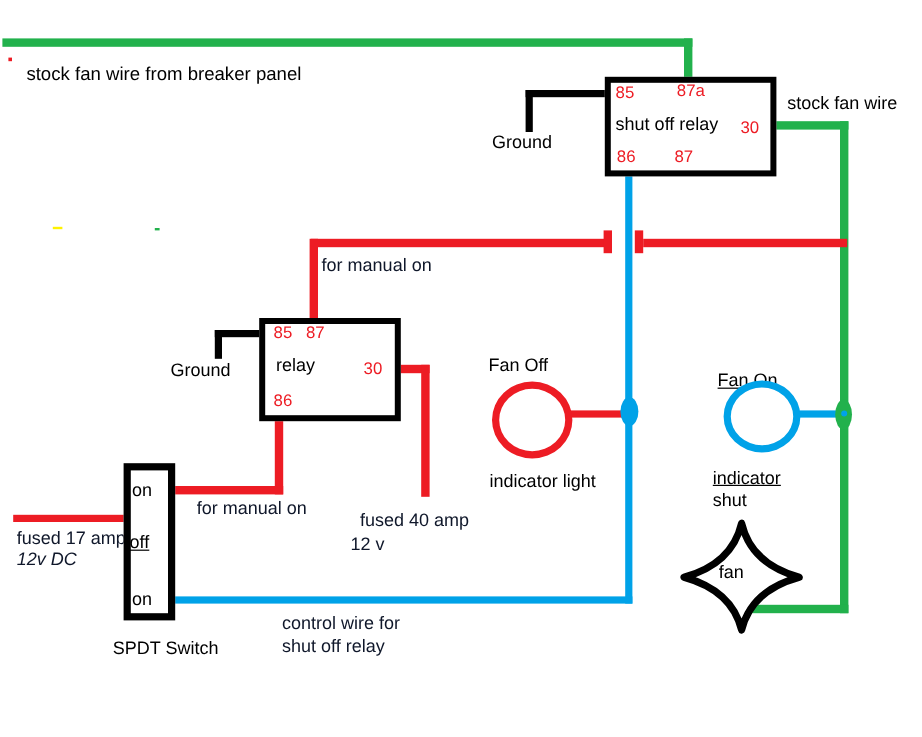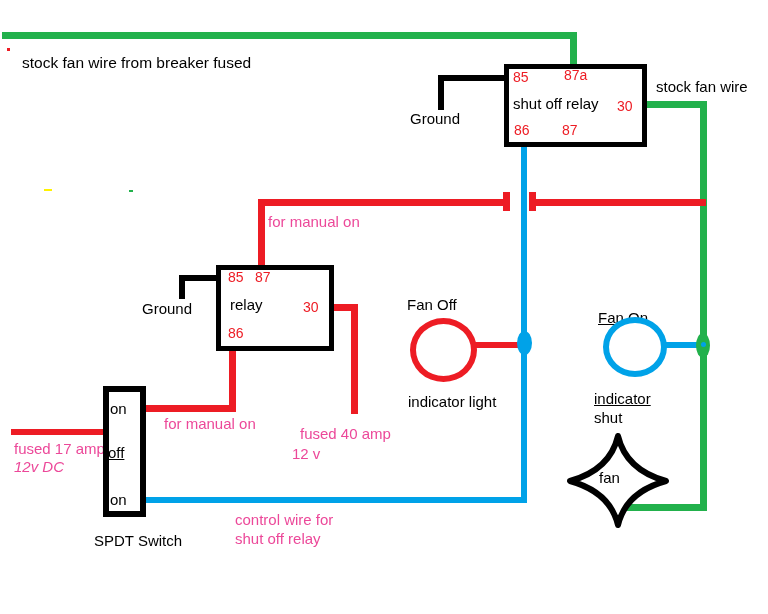--- a/index.html
+++ b/index.html
@@ -8,21 +8,21 @@
     font-family:"Liberation Sans",sans-serif;color:#000;
   }
   .abs{position:absolute;}
   .wire{position:absolute;}
   .wire.red{background:#ED1C24;}
   .wire.green{background:#22B14C;}
   .wire.blue{background:#00A2E8;}
   .wire.black{background:#000;}
   .box{position:absolute;background:#fff;border:5px solid #000;box-sizing:border-box;}
   .lbl{position:absolute;font-size:15px;line-height:17px;white-space:nowrap;}
-  .lbl.red{color:#ec4899;}
+  .lbl.red{color:#0f172a;}
   .term{position:absolute;font-size:14px;line-height:15px;color:#ED1C24;white-space:nowrap;}
   .circle{position:absolute;border-radius:50%;box-sizing:border-box;background:#fff;}
   .node{position:absolute;border-radius:50%;}
 </style>
 </head>
 <body>
 
 <div class="canvas">
 
   <div class="wire green" style="left:2px;top:32px;width:575px;height:7px;"></div>
@@ -55,21 +55,21 @@
   <div class="box" style="left:504px;top:64px;width:143px;height:83px;"></div>
   <div class="term" style="left:513px;top:70px;">85</div>
   <div class="term" style="left:564px;top:68px;">87a</div>
   <div class="lbl" style="left:513px;top:95px;">shut off relay</div>
   <div class="term" style="left:617px;top:99px;">30</div>
   <div class="term" style="left:514px;top:123px;">86</div>
   <div class="term" style="left:562px;top:123px;">87</div>
   <div class="lbl" style="left:410px;top:110px;">Ground</div>
   <div class="lbl" style="left:656px;top:78px;">stock fan wire</div>
 
-  <div class="lbl" style="left:22px;top:54px;font-size:15.5px;">stock fan wire from breaker fused</div>
+  <div class="lbl" style="left:22px;top:54px;font-size:15.5px;">stock fan wire from breaker panel</div>
 
   <div class="box" style="left:216px;top:265px;width:118px;height:86px;"></div>
   <div class="term" style="left:228px;top:270px;">85</div>
   <div class="term" style="left:255px;top:270px;">87</div>
   <div class="lbl" style="left:230px;top:296px;">relay</div>
   <div class="term" style="left:303px;top:300px;">30</div>
   <div class="term" style="left:228px;top:326px;">86</div>
   <div class="lbl" style="left:142px;top:300px;">Ground</div>
 
   <div class="lbl red" style="left:268px;top:213px;">for manual on</div>

